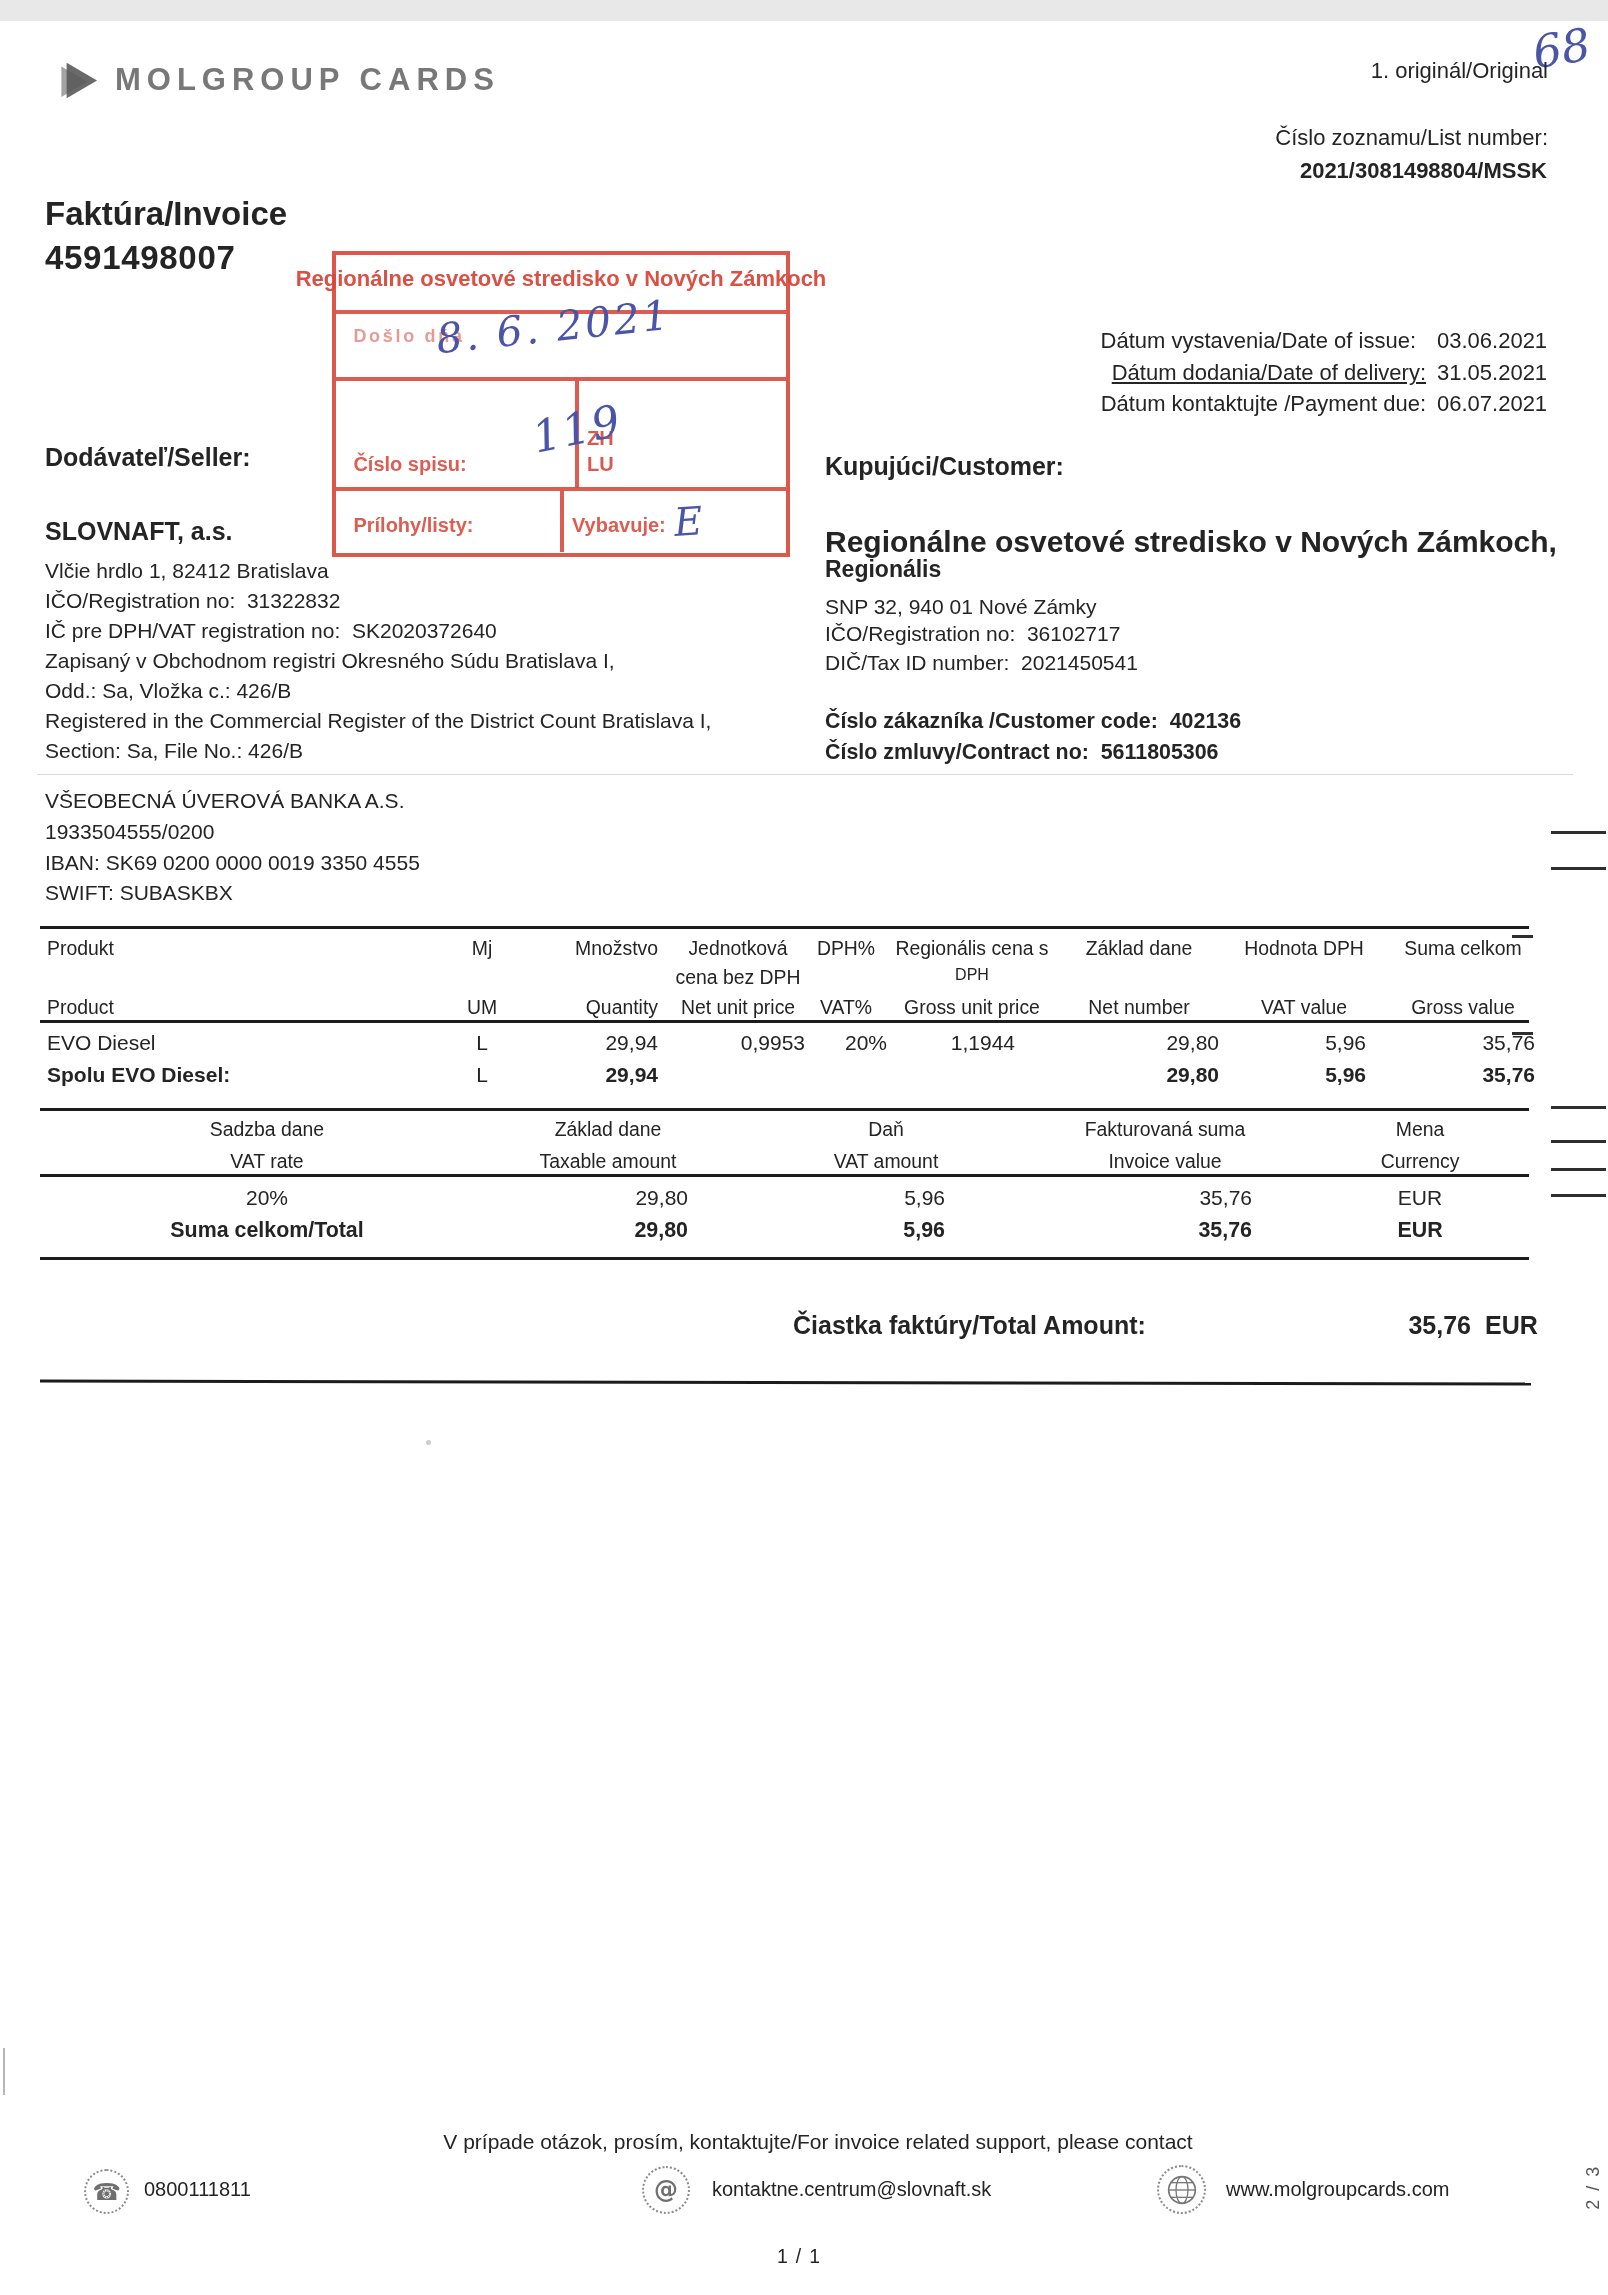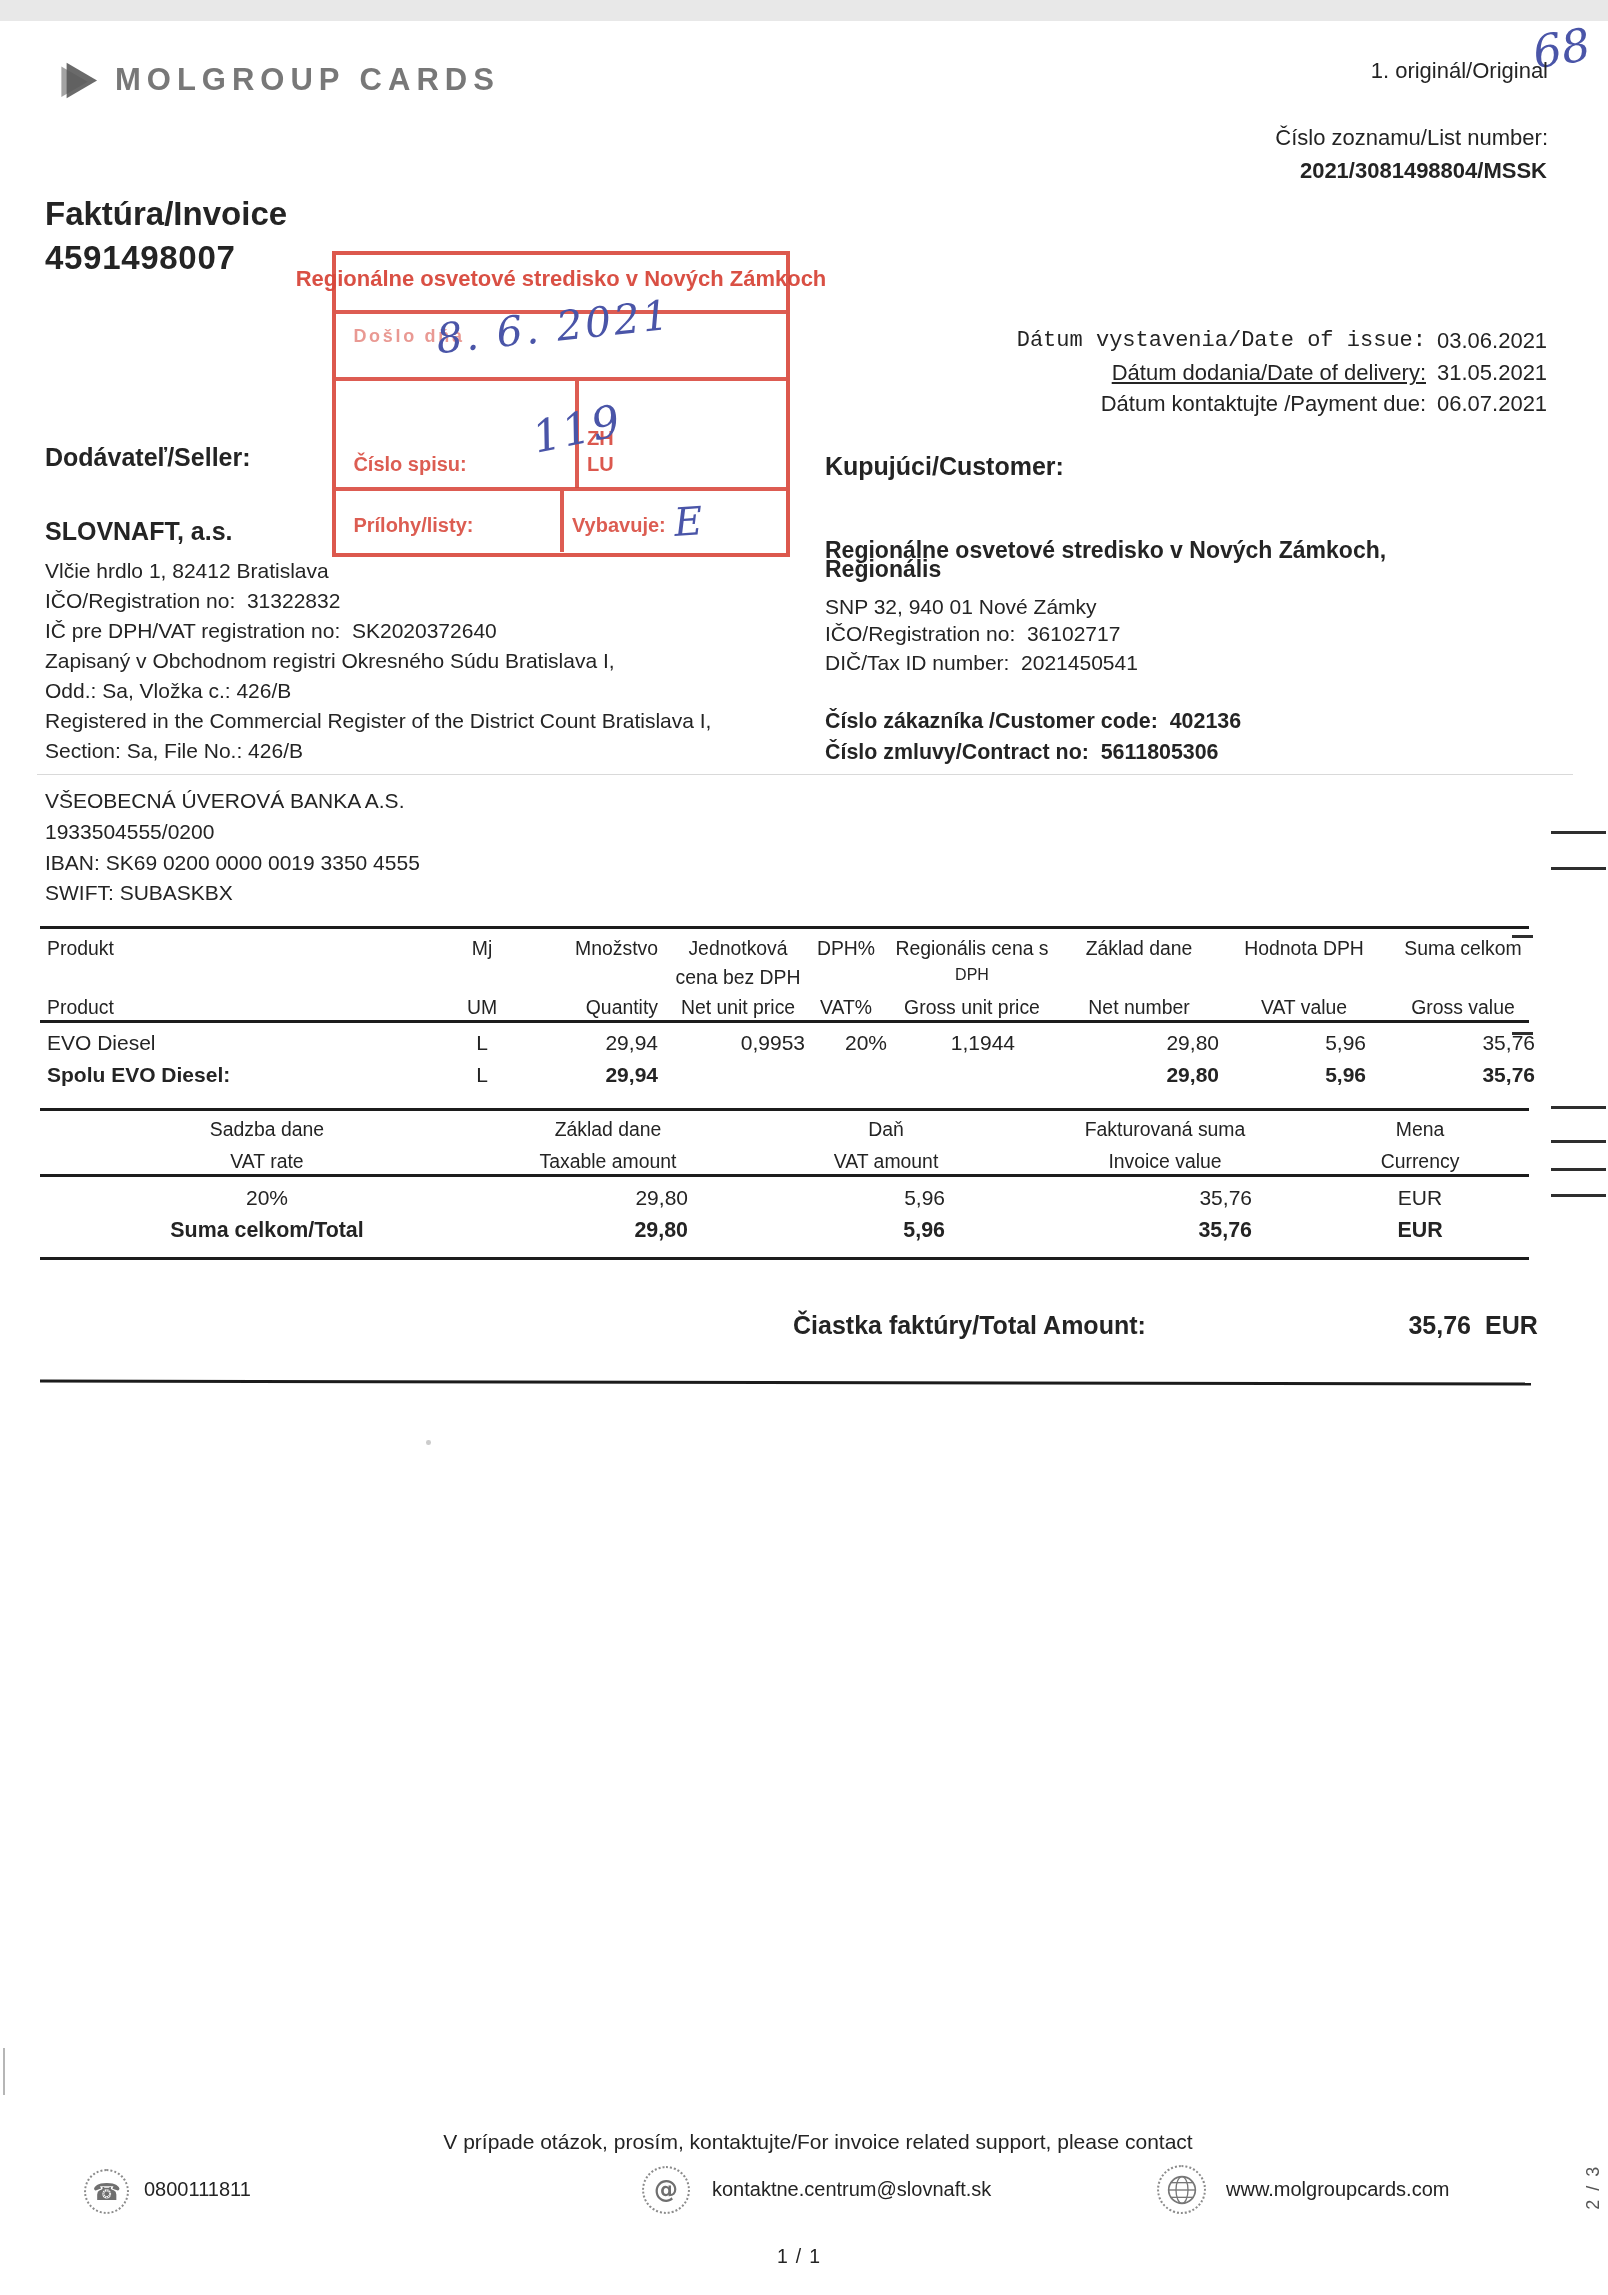--- a/index.html
+++ b/index.html
@@ -60,21 +60,21 @@
     <span class="stamp-t" style="left:251px;top:172px;font-size:20px;opacity:.9;">ZH</span>
     <span class="stamp-t" style="left:251px;top:198px;font-size:20px;opacity:.9;">LU</span>
     <span class="stamp-t" style="left:17.4px;top:259px;font-size:20px;opacity:.88;">Prílohy/listy:</span>
     <span class="stamp-t" style="left:236px;top:259px;font-size:20px;opacity:.88;">Vybavuje:</span>
 
     <span class="hand" style="left:100px;top:48px;font-size:41px;transform:rotate(-6deg);letter-spacing:2.7px;">8. 6. 2021</span>
     <span class="hand" style="left:196px;top:148px;font-size:44px;transform:rotate(-12deg);letter-spacing:2px;">119</span>
     <span class="hand" style="left:338px;top:244px;font-size:39px;transform:rotate(-4deg);">E</span>
   </div>
 
-  <span class="t" style="right:183px;top:307px;font-size:22px;font-family:Liberation Mono, monospace;">Dátum vystavenia/Date of issue:</span>
+  <span class="t" style="right:193px;top:307px;font-size:22px;">Dátum vystavenia/Date of issue:</span>
   <span class="t" style="left:1437px;top:307px;font-size:22px;">03.06.2021</span>
   <span class="t" style="right:183px;top:339px;font-size:22px;text-decoration:underline;">Dátum dodania/Date of delivery:</span>
   <span class="t" style="left:1437px;top:339px;font-size:22px;">31.05.2021</span>
   <span class="t" style="right:183px;top:370px;font-size:22px;">Dátum kontaktujte /Payment due:</span>
   <span class="t" style="left:1437px;top:370px;font-size:22px;">06.07.2021</span>
 
   <span class="t b" style="left:45px;top:422px;font-size:25px;">Dodávateľ/Seller:</span>
   <span class="t b" style="left:45px;top:496px;font-size:25px;">SLOVNAFT, a.s.</span>
   <span class="t" style="left:45px;top:538px;font-size:21px;">Vlčie hrdlo 1, 82412 Bratislava</span>
   <span class="t" style="left:45px;top:568px;font-size:21px;">IČO/Registration no:  31322832</span>
@@ -85,21 +85,21 @@
   <span class="t" style="left:45px;top:718px;font-size:21px;">Section: Sa, File No.: 426/B</span>
 
   <div class="faintline" style="left:37px;top:753px;width:1536px;height:1.3px;"></div>
 
   <span class="t" style="left:45px;top:768px;font-size:21px;">VŠEOBECNÁ ÚVEROVÁ BANKA A.S.</span>
   <span class="t" style="left:45px;top:799px;font-size:21px;">1933504555/0200</span>
   <span class="t" style="left:45px;top:830px;font-size:21px;">IBAN: SK69 0200 0000 0019 3350 4555</span>
   <span class="t" style="left:45px;top:860px;font-size:21px;">SWIFT: SUBASKBX</span>
 
   <span class="t b" style="left:825px;top:431px;font-size:25px;">Kupujúci/Customer:</span>
-  <span class="t b" style="left:825px;top:516px;font-size:23px;">Regionálne osvetové stredisko v Nových Zámkoch,</span>
+  <span class="t b" style="left:825px;top:504px;font-size:30px;">Regionálne osvetové stredisko v Nových Zámkoch,</span>
   <span class="t b" style="left:825px;top:535px;font-size:23px;">Regionális</span>
   <span class="t" style="left:825px;top:574px;font-size:21px;">SNP 32, 940 01 Nové Zámky</span>
   <span class="t" style="left:825px;top:601px;font-size:21px;">IČO/Registration no:  36102717</span>
   <span class="t" style="left:825px;top:630px;font-size:21px;">DIČ/Tax ID number:  2021450541</span>
   <span class="t b" style="left:825px;top:688px;font-size:21.4px;">Číslo zákazníka /Customer code:  402136</span>
   <span class="t b" style="left:825px;top:719px;font-size:21.4px;">Číslo zmluvy/Contract no:  5611805306</span>
 
   <div class="line" style="left:40px;top:905px;width:1489px;height:3.3px;"></div>
 
   <span class="t" style="left:47px;top:916px;font-size:19.4px;">Produkt</span>

